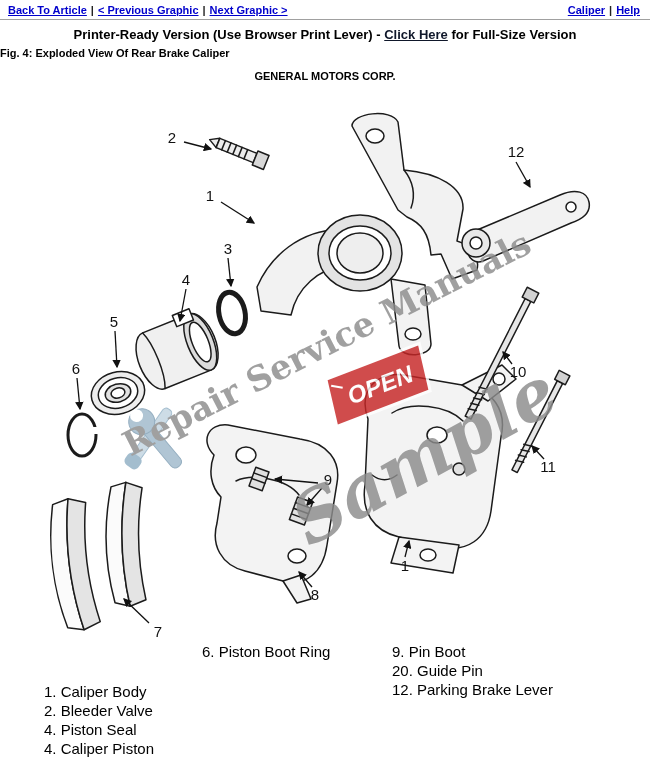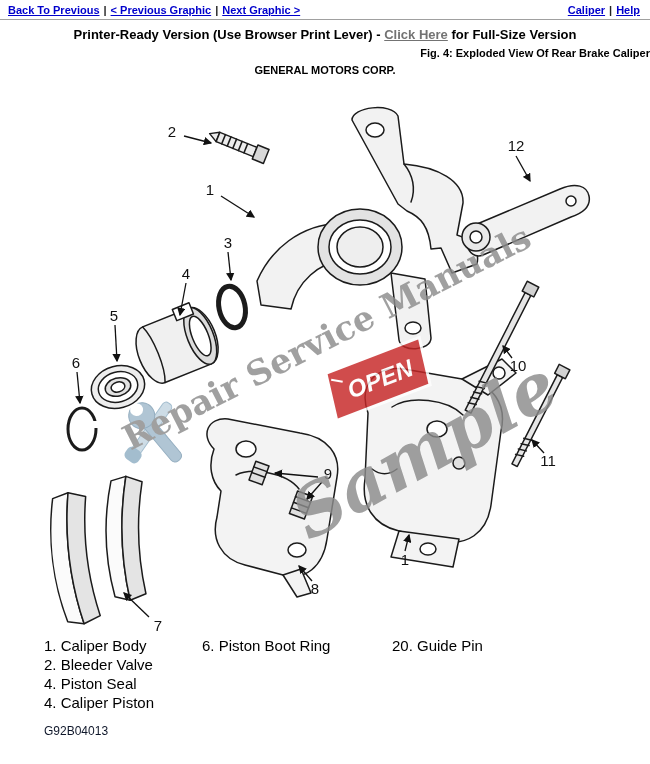--- a/index.html
+++ b/index.html
@@ -8,35 +8,35 @@
     font-family:"Liberation Sans", sans-serif; color:#000;
   }
   .nav {
     display:flex; justify-content:space-between; align-items:center;
     padding:4px 10px 3px 8px; font-size:11px; font-weight:bold;
   }
   .nav a { color:#0000cc; text-decoration:underline; cursor:pointer; }
   .sep { color:#222; margin:0 4px; }
   .rule { border:0; border-top:1px solid #a0a0a0; margin:0; }
   .printer { text-align:center; font-size:13px; font-weight:bold; margin-top:7px; }
-  .printer a { color:#737373; text-decoration:underline; cursor:pointer; }
-  .figcap { text-align:right; font-size:11px; font-weight:bold; margin-top:5px; }
-  .company { text-align:center; font-size:11px; font-weight:bold; margin-top:5px; }
+  .printer a { color:#0f172a; text-decoration:underline; cursor:pointer; }
+  .figcap { text-align:left; font-size:11px; font-weight:bold; margin-top:5px; }
+  .company { text-align:center; font-size:11px; font-weight:bold; margin-top:11px; }
   .diagram { position:relative; width:650px; height:560px; }
   .legend { display:flex; padding-left:44px; font-size:15px; line-height:19px; margin-top:0; }
-  .legend .col0 { width:158px; }
+  .legend .col0 { width:158px;margin-top:40px; }
   .legend .col1 { width:190px; }
   .code { margin:12px 0 0 44px; font-size:12px; color:#0f172a; }
 </style>
 </head>
 <body>
 
 <div class="nav">
   <div>
-    <a>Back To Previous</a><span class="sep">|</span><a>&lt; Previous Graphic</a><span class="sep">|</span><a>Next Graphic &gt;</a>
+    <a>Back To Article</a><span class="sep">|</span><a>&lt; Previous Graphic</a><span class="sep">|</span><a>Next Graphic &gt;</a>
   </div>
   <div>
     <a>Caliper</a><span class="sep">|</span><a>Help</a>
   </div>
 </div>
 <hr class="rule">
 
 <div class="printer">
   <span>Printer-Ready Version (Use Browser Print Lever) - </span><a>Click Here</a><span> for Full-Size Version</span>
 </div>
@@ -213,17 +213,19 @@
   <div class="col0">
     <div>1. Caliper Body</div>
     <div>2. Bleeder Valve</div>
     <div>4. Piston Seal</div>
     <div>4. Caliper Piston</div>
   </div>
   <div class="col1">
     <div>6. Piston Boot Ring</div>
   </div>
   <div class="col2">
+    <div>9. Pin Boot</div>
     <div>20. Guide Pin</div>
+    <div>12. Parking Brake Lever</div>
   </div>
 </div>
 
 <div class="code">G92B04013</div>
 
 </body></html>

